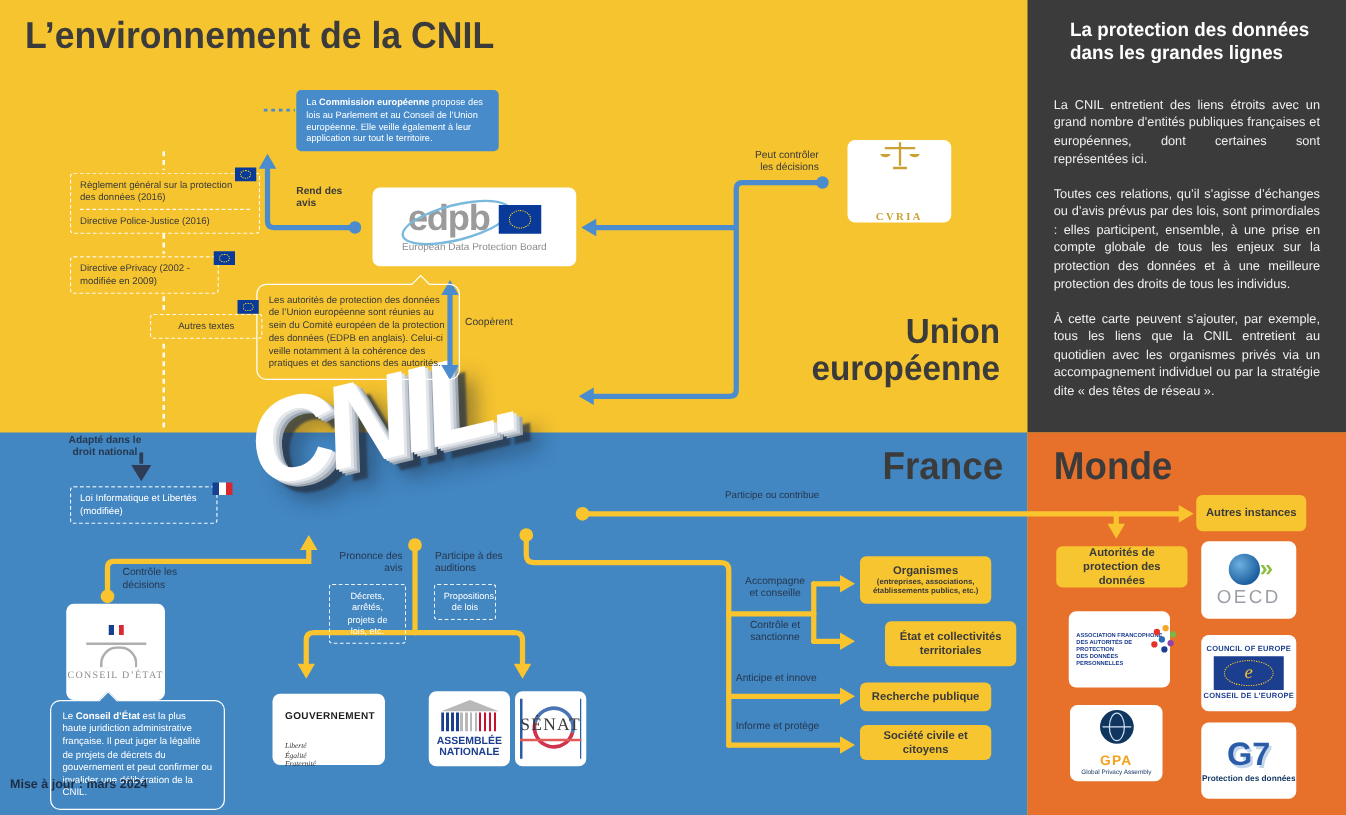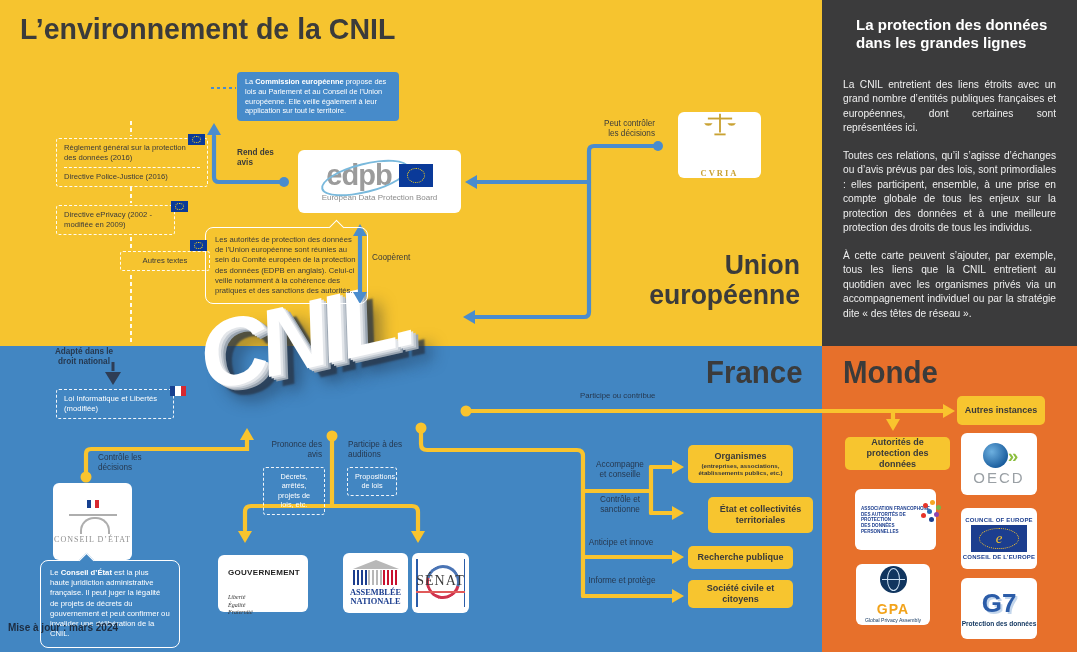--- a/index.html
+++ b/index.html
@@ -67,21 +67,21 @@
   .ce-name{font-family:"Liberation Serif",serif;font-size:8px;letter-spacing:1px;color:#8f8f8f;margin-top:3px;}
   
   .gv-title{font-size:8px;font-weight:800;color:#1e1e1e;letter-spacing:.3px;margin-top:3px;}
   .gv-devise{font-family:"Liberation Serif",serif;font-style:italic;font-size:6px;color:#333;
              line-height:1.25;white-space:pre-line;margin-top:2px;}
   
   .an-roof{width:0;height:0;border-left:23px solid transparent;border-right:23px solid transparent;
            border-bottom:9px solid #b8b8b8;}
   .an-cols{width:46px;height:15px;margin-top:1px;display:flex;}
   .an-cols span{flex:1;height:100%;}
-  .an-name{font-size:8.4px;font-weight:800;color:#1c3e8f;line-height:1.1;margin-top:3px;text-align:center;font-family:Liberation Serif, serif;}
+  .an-name{font-size:8.4px;font-weight:800;color:#1c3e8f;line-height:1.1;margin-top:3px;text-align:center;}
   
   .senat-ring{position:absolute;left:14px;top:12px;width:28px;height:28px;border-radius:50%;
               border:3.5px solid #2b5ca8;border-bottom-color:#c8102e;border-left-color:#c8102e;
               transform:rotate(-30deg);opacity:.85;}
   .senat-name{position:relative;font-family:"Liberation Serif",serif;font-size:14px;letter-spacing:1px;
               color:#3a3a3a;border-bottom:2px solid #e05a5a;padding-bottom:2px;}
   .senat-bar{position:absolute;top:6px;bottom:6px;width:1.5px;background:#2b5ca8;}
   
   .oecd-globe{width:25px;height:25px;border-radius:50%;
               background:radial-gradient(circle at 35% 35%,#6db0e0,#1b5e9e 72%);}
@@ -92,21 +92,21 @@
   .coe-em{position:relative;width:56px;height:27px;background:#1c3e8f;margin:2px 0;
           display:flex;align-items:center;justify-content:center;}
   .coe-em::before{content:"";position:absolute;left:8px;right:8px;top:3px;bottom:3px;
                   border:1px dotted #f2c230;border-radius:50%;}
   .coe-e{font-family:"Liberation Serif",serif;font-style:italic;font-size:15px;color:#f2c230;}
   
   .gpa-globe{position:relative;width:27px;height:27px;border-radius:50%;background:#10355f;}
   .gpa-globe::before{content:"";position:absolute;left:7px;right:7px;top:2px;bottom:2px;
                      border:1.5px solid #cfe3f5;border-radius:50%;}
   .gpa-globe::after{content:"";position:absolute;left:2px;right:2px;top:12.5px;height:1.5px;background:#cfe3f5;}
-  .gpa-name{font-size:14px;font-weight:800;color:#f2a31b;letter-spacing:1px;margin-top:8px;}
+  .gpa-name{font-size:11px;font-weight:800;color:#f2a31b;letter-spacing:1px;margin-top:8px;}
   .gpa-sub{font-size:6px;color:#10355f;transform:scale(.85);}
   
   .g7-name{font-size:26px;font-weight:800;color:#2b5ca8;line-height:1;text-shadow:2px 2px 0 #c3d6ec;}
   .g7-sub{font-size:6.6px;font-weight:800;color:#10355f;margin-top:4px;}
   
   .af-txt{font-size:6.4px;font-weight:700;color:#1c3e8f;line-height:1.25;white-space:pre-line;
           transform:scale(.72);transform-origin:left center;width:130%;}
   .af-dots{position:absolute;right:8px;top:14px;width:5px;height:5px;border-radius:50%;background:#e63329;
            box-shadow:7px -3px 0 #f5a623,13px 2px 0 #7ab648,4px 6px 0 #2a6db5,11px 9px 0 #8e44ad,
                       -2px 10px 0 #e63329,6px 14px 0 0 #1c3e8f;}

